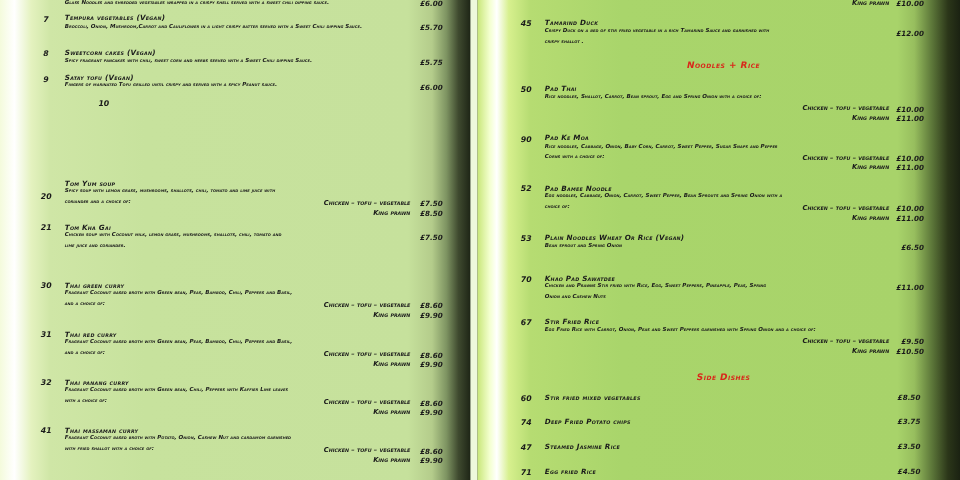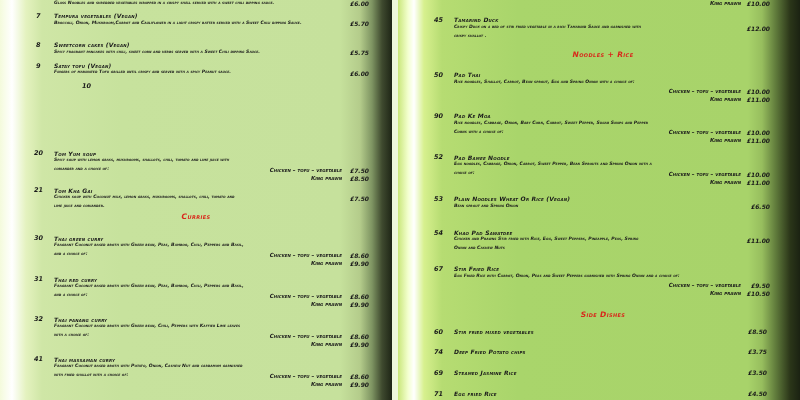--- a/index.html
+++ b/index.html
@@ -48,37 +48,36 @@
     <div class="desc" style="left:54px;top:68px;width:300px;">Fingers of marinated Tofu grilled until crispy and served with a spicy Peanut sauce.</div>
     <div class="price" style="left:333px;top:70px;">£6.00</div>
   </div>
 
   <div class="item">
     <div class="num" style="left:34px;top:82px;margin-left:48px;">10</div>
   </div>
 
 
   <div class="item">
-    <div class="num" style="left:34px;top:149px;">20</div>
+    <div class="num" style="left:34px;top:160px;">20</div>
     <div class="name" style="left:54px;top:150px;">Tom Yum soup</div>
     <div class="desc" style="left:54px;top:156px;width:190px;">Spicy soup with lemon grass, mushrooms, shallots, chili, tomato and lime juice with coriander and a choice of:</div>
     <div class="opt" style="left:212px;top:167px;">Chicken – tofu – vegetable</div>
     <div class="price" style="left:333px;top:167px;">£7.50</div>
     <div class="opt" style="left:212px;top:175px;">King prawn</div>
     <div class="price" style="left:333px;top:175px;">£8.50</div>
   </div>
 
   <div class="item">
     <div class="num" style="left:34px;top:186px;">21</div>
     <div class="name" style="left:54px;top:187px;">Tom Kha Gai</div>
     <div class="desc" style="left:54px;top:193px;width:190px;">Chicken soup with  Coconut milk, lemon grass, mushrooms, shallots, chili, tomato and lime juice and coriander.</div>
     <div class="price" style="left:333px;top:195px;">£7.50</div>
   </div>
 
-  <div class="section-title" style="left:0;width:392px;top:212px;">Curries</div>
 
   <div class="item">
     <div class="num" style="left:34px;top:234px;">30</div>
     <div class="name" style="left:54px;top:235px;">Thai green curry</div>
     <div class="desc" style="left:54px;top:241px;width:190px;">Fragrant Coconut based broth with Green bean, Peas, Bamboo, Chili, Peppers and  Basil, and a choice of:</div>
     <div class="opt" style="left:212px;top:252px;">Chicken – tofu – vegetable</div>
     <div class="price" style="left:333px;top:252px;">£8.60</div>
     <div class="opt" style="left:212px;top:260px;">King prawn</div>
     <div class="price" style="left:333px;top:260px;">£9.90</div>
   </div>
@@ -163,21 +162,21 @@
   </div>
 
   <div class="item">
     <div class="num" style="left:36px;top:195px;font-style:italic;">53</div>
     <div class="name" style="left:56px;top:195px;">Plain Noodles  Wheat Or Rice  (Vegan)</div>
     <div class="desc" style="left:56px;top:202px;width:200px;">Bean sprout and Spring Onion</div>
     <div class="price" style="left:336px;top:203px;">£6.50</div>
   </div>
 
   <div class="item">
-    <div class="num" style="left:36px;top:229px;">54</div>
+    <div class="num" style="left:36px;top:229px;">70</div>
     <div class="name" style="left:56px;top:229px;">Khao Pad Sawatdee</div>
     <div class="desc" style="left:56px;top:235px;width:195px;">Chicken and Prawns Stir fried with Rice, Egg, Sweet Peppers, Pineapple, Peas, Spring Onion and Cashew Nuts</div>
     <div class="price" style="left:336px;top:237px;">£11.00</div>
   </div>
 
   <div class="item">
     <div class="num" style="left:36px;top:265px;">67</div>
     <div class="name" style="left:56px;top:265px;">Stir Fried Rice</div>
     <div class="desc" style="left:56px;top:272px;width:300px;white-space:nowrap;">Egg Fried Rice with Carrot, Onion, Peas and Sweet Peppers garnished with Spring Onion and a choice of:</div>
     <div class="opt" style="left:213px;top:282px;">Chicken – tofu – vegetable</div>
@@ -194,21 +193,21 @@
     <div class="price" style="left:333px;top:328px;">£8.50</div>
   </div>
 
   <div class="item">
     <div class="num" style="left:36px;top:348px;">74</div>
     <div class="name" style="left:56px;top:348px;">Deep Fried Potato chips</div>
     <div class="price" style="left:333px;top:348px;">£3.75</div>
   </div>
 
   <div class="item">
-    <div class="num" style="left:36px;top:369px;">69</div>
+    <div class="num" style="left:36px;top:369px;">47</div>
     <div class="name" style="left:56px;top:369px;">Steamed Jasmine Rice</div>
     <div class="price" style="left:333px;top:369px;">£3.50</div>
   </div>
 
   <div class="item">
     <div class="num" style="left:36px;top:390px;">71</div>
     <div class="name" style="left:56px;top:390px;">Egg fried Rice</div>
     <div class="price" style="left:333px;top:390px;">£4.50</div>
   </div>
 </div>

